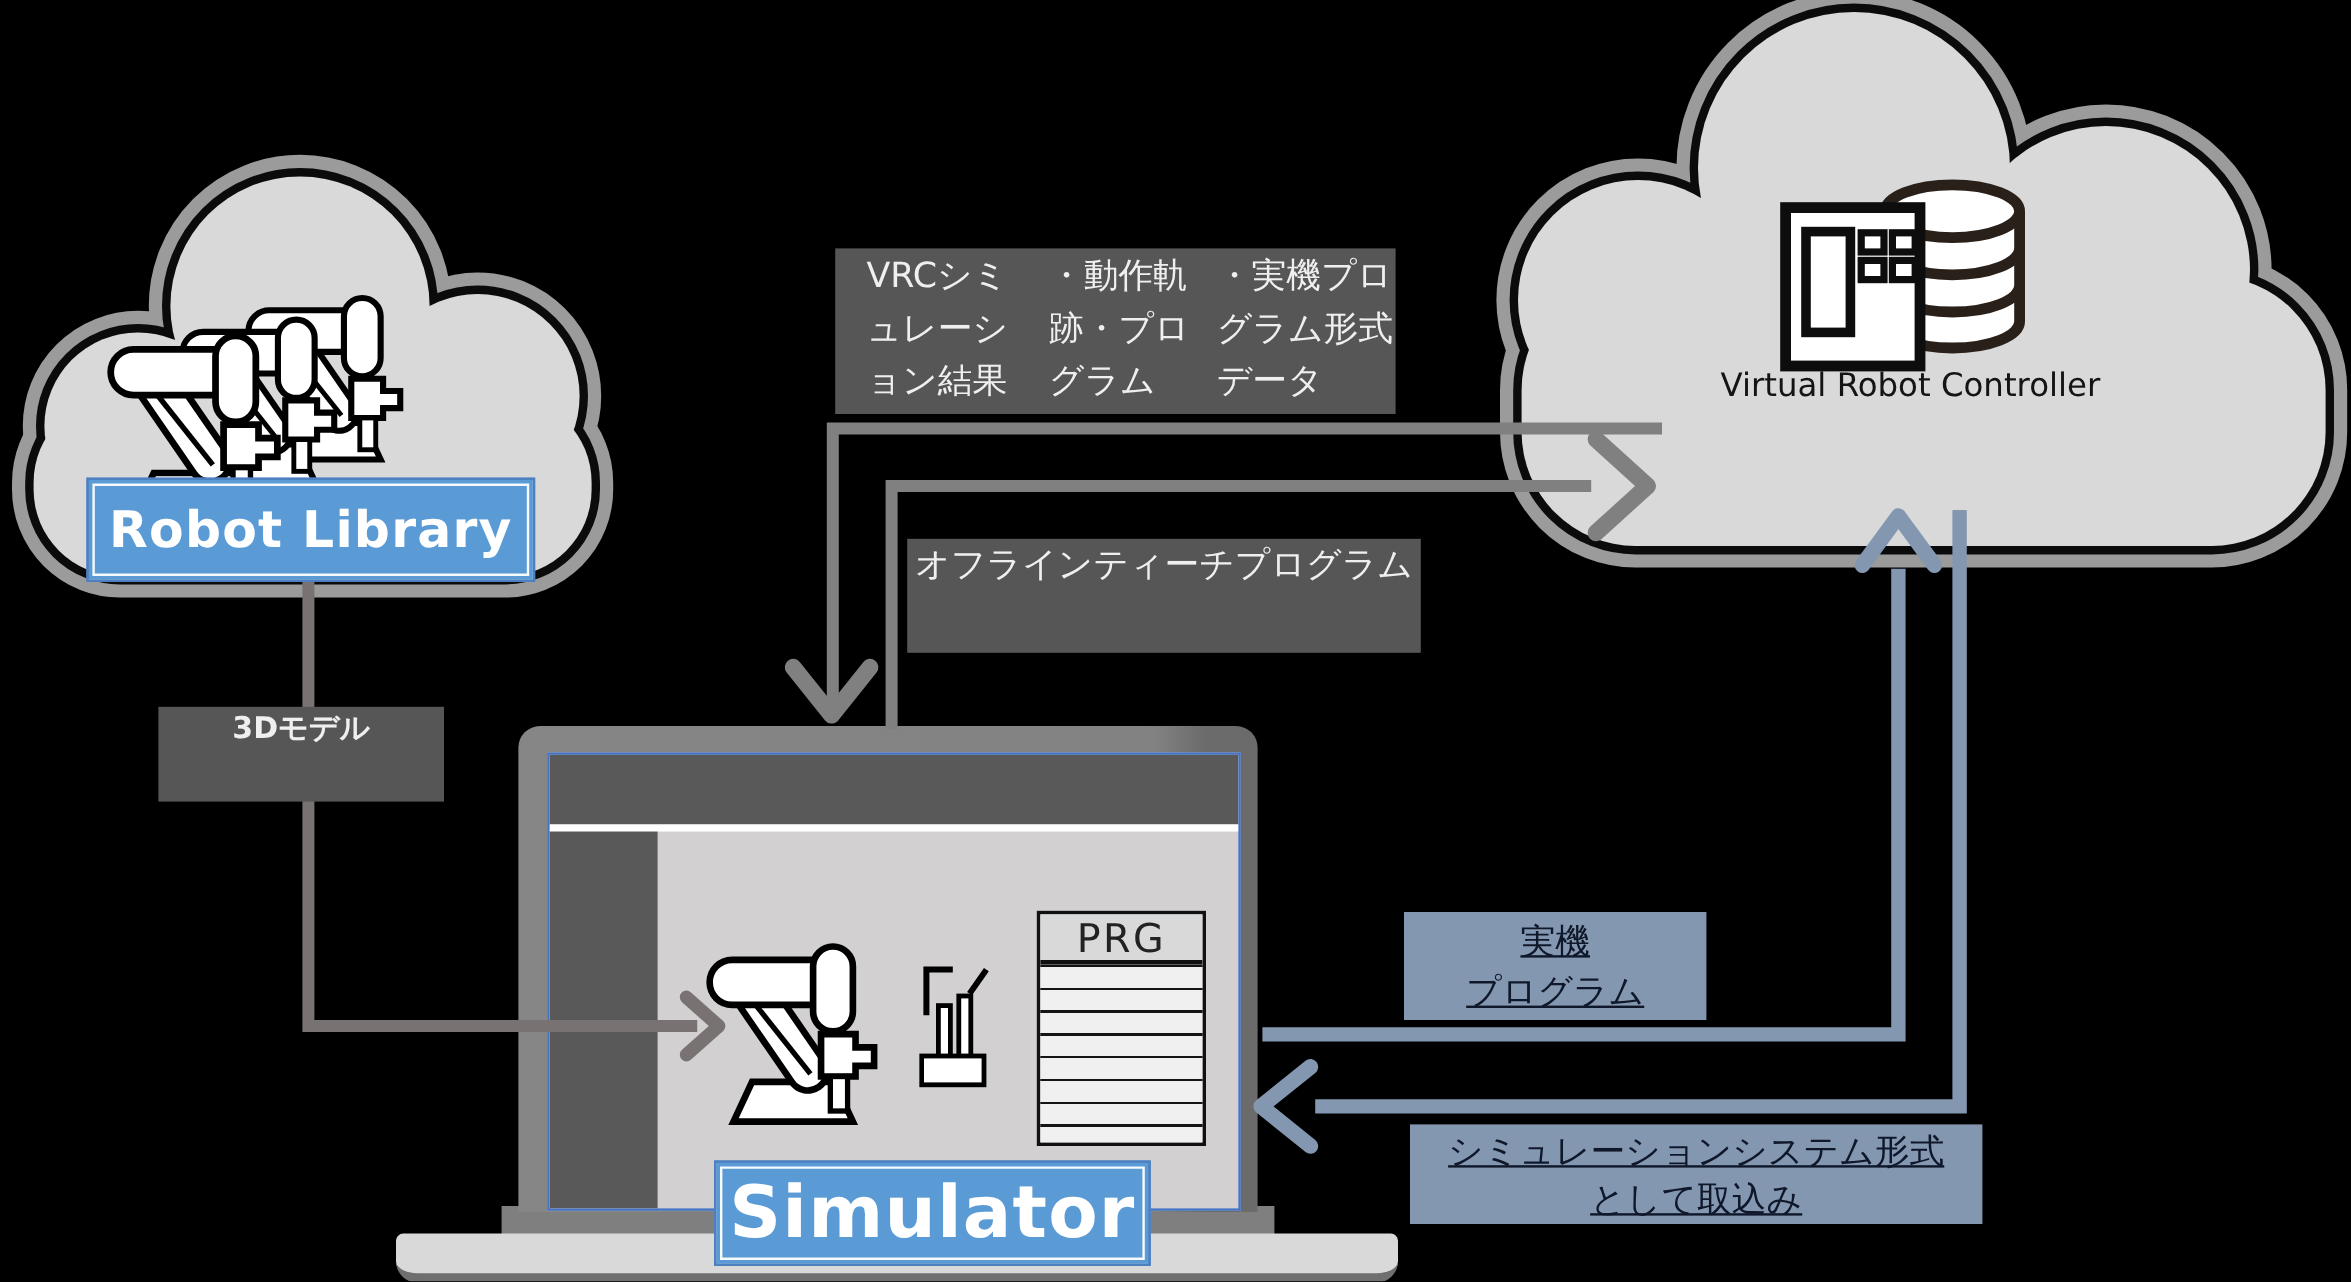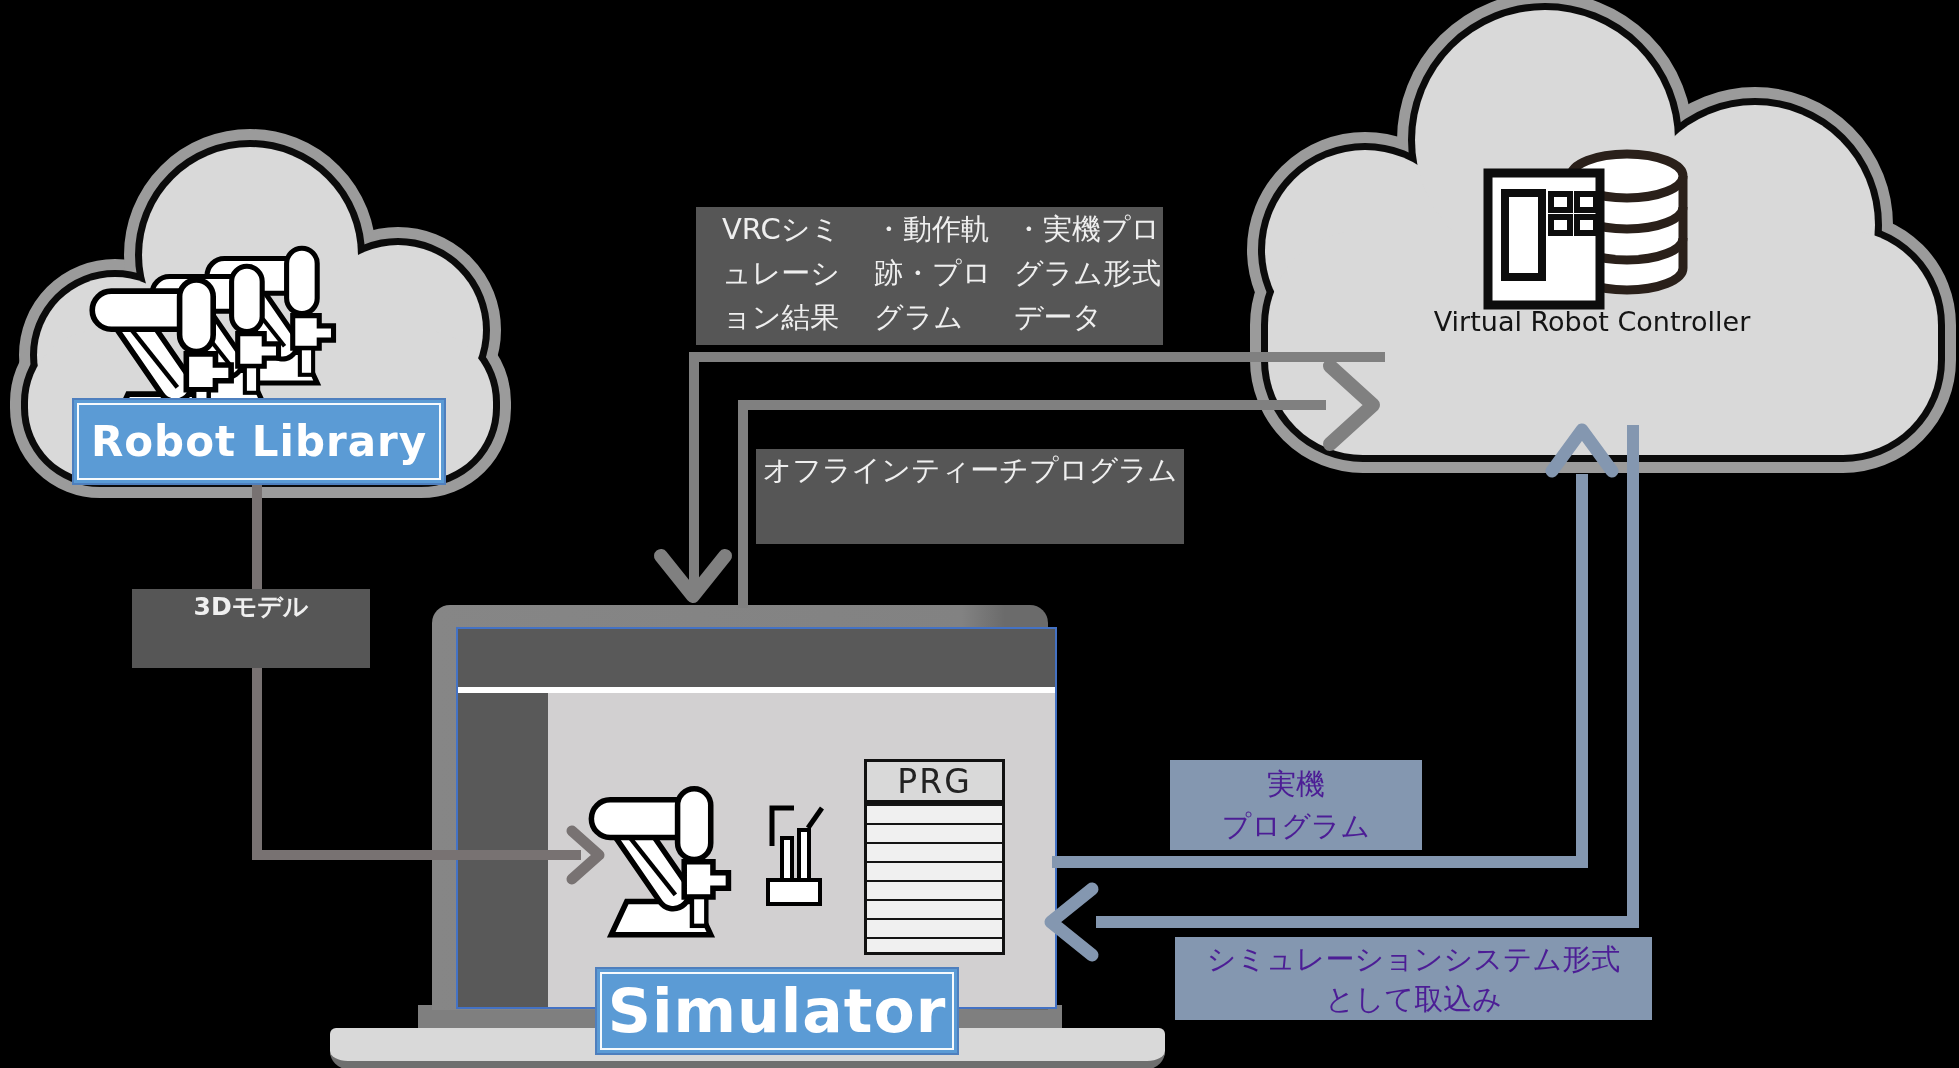--- a/index.html
+++ b/index.html
@@ -28,22 +28,22 @@
     color:var(--dark-label-text,#EFEFEF);
     display:flex;flex-direction:row;justify-content:center;
   }
   #download-label{left:132px;top:589px;width:238px;height:79px;font-size:25px;font-weight:bold;text-align:left;line-height:36px;}
   #vrc-result-label{left:696px;top:207px;width:467px;height:138px;font-size:29px;line-height:44px;padding-left:26px;box-sizing:border-box;text-align:left;}
   #vrc-result-label .bullet{padding-left:14px;}
   #offline-teach-label{left:756px;top:417px;width:428px;height:95px;font-size:29px;line-height:43px;text-align:center;margin-top:32px;}
 
   
   .bglabel{
-    position:absolute;background:var(--bluegray,#8497B0);color:#4c1d95;
-    display:flex;flex-direction:column;justify-content:center;text-align:center;
+    position:absolute;background:var(--bluegray,#8497B0);color:#0f172a;
+    display:flex;flex-direction:column;justify-content:center;text-align:center;text-decoration:underline;
   }
   #real-program-label{left:1170px;top:760px;width:252px;height:90px;font-size:29px;line-height:42px;}
   #import-label{left:1175px;top:937px;width:477px;height:83px;font-size:29px;line-height:40px;}
 
   
   #vrc-caption{
     position:absolute;left:1432px;top:306px;width:320px;height:32px;
     text-align:center;font-size:27px;color:#141414;
   }
 
@@ -55,21 +55,21 @@
   }
   #laptop-hinge{position:absolute;left:418px;top:1005px;width:644px;height:28px;background:#7f7f7f;}
   #laptop-base{
     position:absolute;left:330px;top:1028px;width:835px;height:33px;
     background:var(--laptop-base,#D9D9D9);border-bottom:8px solid #6f6f6f;
     border-radius:6px 6px 18px 18px;
   }
   #screen{
     position:absolute;left:456px;top:627px;width:574px;height:378px;
     border:2px solid var(--blue-border,#4472C4);background:var(--screen-main,#D2D0D1);
-    box-sizing:content-box;overflow:hidden;padding-left:23px;
+    box-sizing:content-box;overflow:hidden;
   }
   #screen-titlebar{position:absolute;left:0;top:0;width:100%;height:58px;background:var(--screen-sidebar,#595959);}
   #screen-divider{position:absolute;left:0;top:58px;width:100%;height:6px;background:#fff;}
   #screen-sidebar{position:absolute;left:0;top:64px;width:90px;bottom:0;background:var(--screen-sidebar,#595959);}
 
   
   #prg-doc{
     position:absolute;left:406px;top:130px;width:141px;height:196px;
     border:3px solid #111;background:#f3f3f3;box-sizing:border-box;
   }

